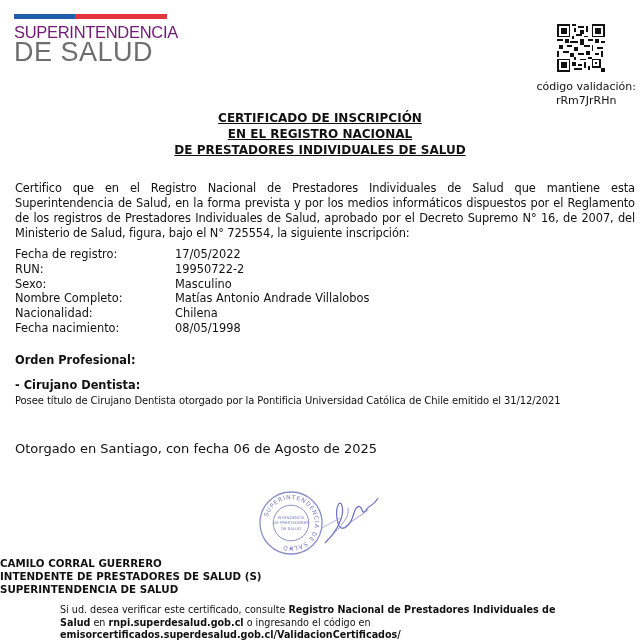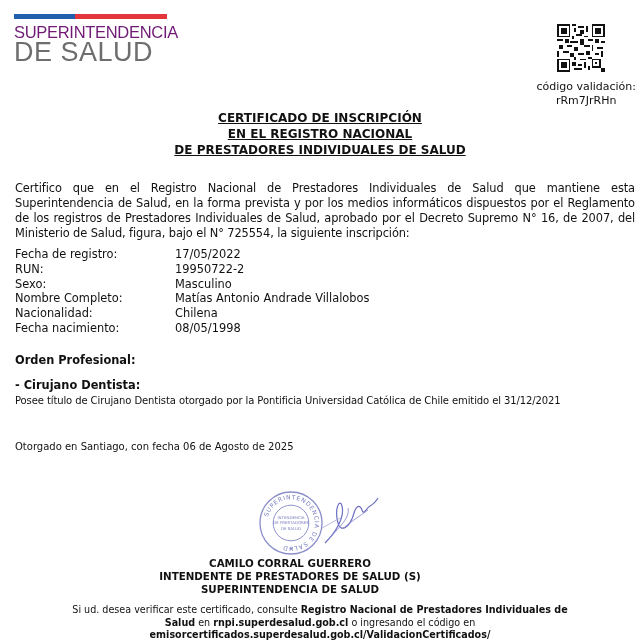--- a/index.html
+++ b/index.html
@@ -31,28 +31,28 @@
   .para { left: 15px; width: 620px; top: 181px; font-size: 11.4px; line-height: 15px;
           text-align: justify; font-family: "DejaVu Sans", sans-serif; letter-spacing: -0.1px; }
 
   .fields { left: 15px; top: 247px; font-size: 11.4px; line-height: 14.8px; }
   .field-row { display: flex; }
   .field-label { width: 160px; }
 
   .orden { left: 15px; top: 353px; font-size: 11.4px; font-weight: bold; }
   .prof-title { left: 15px; top: 378px; font-size: 11.4px; font-weight: bold; }
   .prof-desc { left: 15px; width: 622px; top: 393px; font-size: 10px; line-height: 15px; text-align: justify; letter-spacing: -0.1px; }
-  .otorgado { left: 15px; top: 441px; font-size: 10px; }
+  .otorgado { left: 15px; top: 441px; font-size: 13px; }
 
   
   .stamp { left: 258px; top: 490px; width: 66px; height: 66px; }
   .signature { left: 320px; top: 488px; width: 60px; height: 60px; }
 
-  .signer { left: 0; width: 580px; top: 557px; text-align: center; font-weight: bold; font-size: 10.3px; line-height: 13px; }
-  .verify { left: 60px; width: 520px; top: 604px; text-align: center; font-size: 9.6px; line-height: 12.5px; }
+  .signer { left: 0; width: 580px; top: 557px; font-weight: bold; font-size: 10.3px; line-height: 13px; }
+  .verify { left: 60px; width: 520px; top: 604px; font-size: 9.6px; line-height: 12.5px; }
   .verify b { font-weight: bold; }
 </style>
 </head>
 <body>
 
 <div class="abs logo">
   <div class="logo-bar">
     <div class="blue"></div>
     <div class="red"></div>
   </div>

